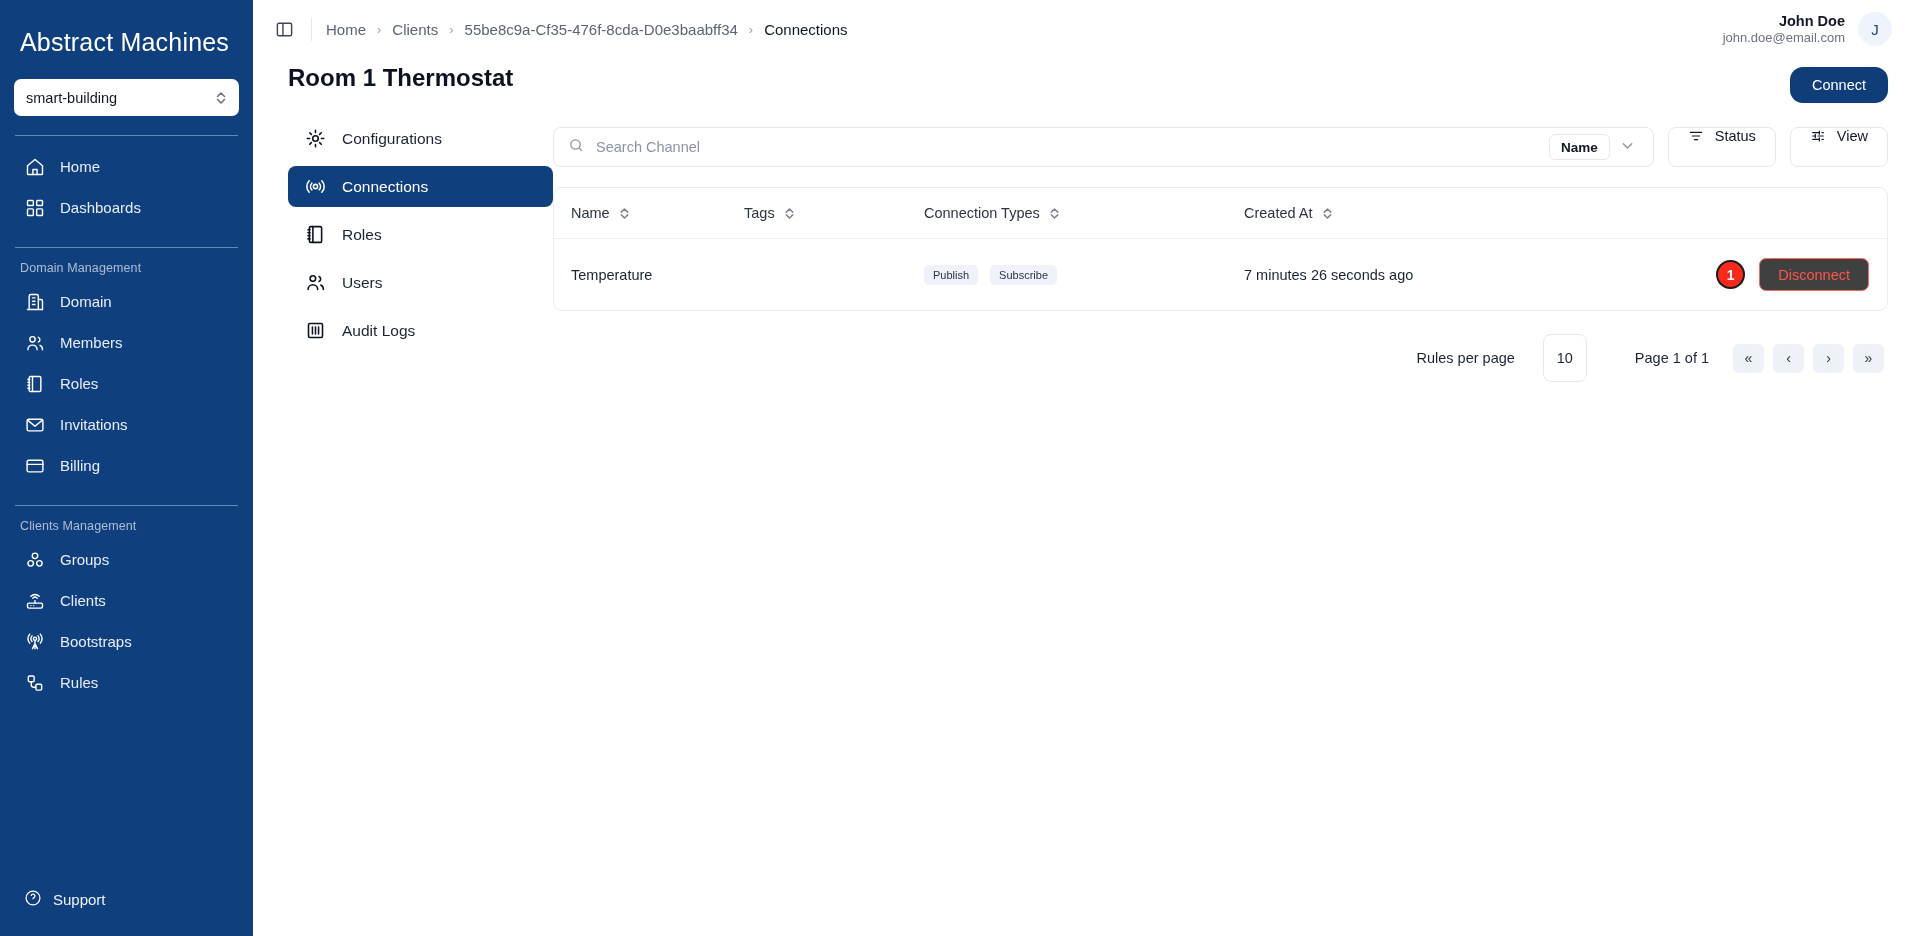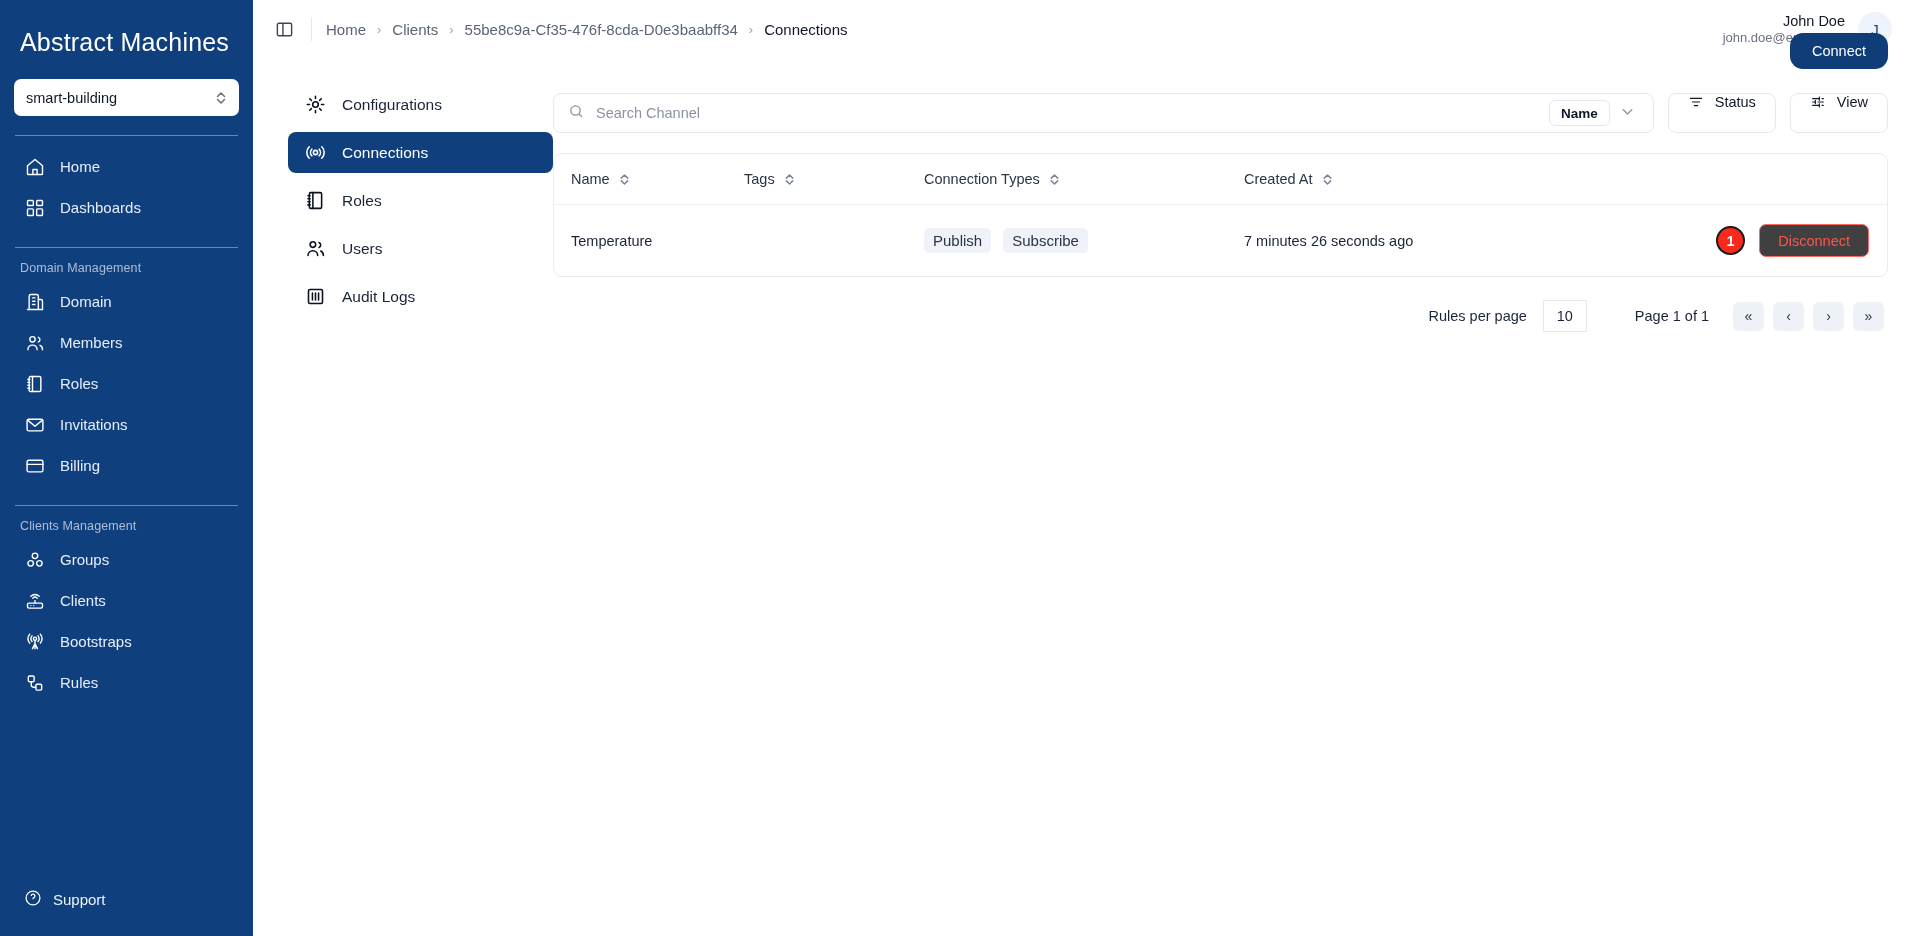--- a/index.html
+++ b/index.html
@@ -65,21 +65,21 @@
   .topbar-left { display: flex; align-items: center; gap: 14px; }
   .panel-toggle { width: 26px; height: 26px; display:flex; align-items:center; justify-content:center; cursor:pointer; }
   .panel-toggle svg { width: 19px; height: 19px; stroke: #3f4454; fill: none; stroke-width: 1.8; }
   .vrule { width: 1px; height: 24px; background: #e3e8ef; }
   .crumbs { display: flex; align-items: center; gap: 11px; font-size: 15px; }
   .crumbs a { color: #5b6475; text-decoration: none; cursor: pointer; }
   .crumbs .sep { color: #9aa3b2; font-size: 13px; }
   .crumbs .cur { color: #0f172a; }
   .user { display: flex; align-items: center; gap: 13px; }
   .user-text { text-align: right; line-height: 1.25; }
-  .user-name { font-size: 14.5px; font-weight: normal; color: #111827; }
+  .user-name { font-size: 14.5px; font-weight: bold; color: #111827; }
   .user-mail { font-size: 13px; color: #6b7280; }
   .avatar {
     width: 34px; height: 34px; border-radius: 50%;
     background: #eff3fb; color: #1c3f7c;
     display: flex; align-items: center; justify-content: center;
     font-size: 15px; cursor: pointer;
   }
 
   .page-title { font-size: 24px; font-weight: bold; color: #0b1220; padding: 6px 0 0 35px; }
 
@@ -142,42 +142,42 @@
   .th-inner { display: flex; align-items: center; gap: 9px; }
   .sort { display: inline-flex; flex-direction: column; line-height: .62; color: #7b8394; font-size: 10px; cursor: pointer; }
   tbody td { padding: 19px 0; font-size: 14.5px; color: #1b2436; vertical-align: middle; }
   .col-name { width: 190px; padding-left: 17px !important; }
   .col-tags { width: 180px; }
   .col-types { width: 320px; }
   .col-created { width: 300px; }
   .col-actions { text-align: right; padding-right: 18px !important; }
   .chip {
     display: inline-block; background: #eff2f8; color: #2b3445;
-    font-size: 15px; border-radius: 5px; padding: 4px 9px; margin-right: 8px;
+    font-size: 11px; border-radius: 5px; padding: 4px 9px; margin-right: 8px;
   }
   .actions-wrap { display: flex; align-items: center; justify-content: flex-end; gap: 14px; }
   .marker {
     width: 29px; height: 29px; border-radius: 50%;
     background: #f92a1c; border: 2px solid #1b1b1b; color: #ffffff;
     display: flex; align-items: center; justify-content: center;
     font-size: 14px; font-weight: bold;
   }
   .btn-danger {
     height: 33px; padding: 0 18px; border-radius: 7px;
     border: 1px solid #fb6b61; background: #404040; color: #f9574b;
     font-size: 14.5px; cursor: pointer; font-family: inherit;
   }
 
   .pagination {
     display: flex; align-items: center; justify-content: flex-end; gap: 16px;
     padding: 23px 4px 0 0; font-size: 14.5px; color: #1b2436;
   }
   .rows-box {
-    border: 1px solid #e4e8ef; border-radius: 0; height: 32px; min-width: 44px;
-    display: flex; align-items: center; justify-content: center; cursor: pointer;
+    border: 1px solid #e4e8ef; border-radius: 8px; height: 48px; min-width: 44px;
+    display: flex; align-items: center; justify-content: center; cursor: pointer; margin-left: 12px;
   }
   .pg-label { margin-left: 32px; margin-right: 8px; }
   .pg-btns { display: flex; gap: 9px; }
   .pg-btn {
     width: 31px; height: 29px; border-radius: 6px; background: #eef1f6;
     border: none; color: #2b3445; font-size: 14px; cursor: pointer;
     display: flex; align-items: center; justify-content: center; font-family: inherit;
   }
 </style>
 </head>
@@ -357,20 +357,21 @@
       </div>
       <div class="user">
         <div class="user-text">
           <div class="user-name">John Doe</div>
           <div class="user-mail">john.doe@email.com</div>
         </div>
         <div class="avatar">J</div>
       </div>
     </div>
 
+    <h1 class="page-title">Room 1 Thermostat</h1>
 
     <div class="content">
 
       <nav class="subnav">
         <div class="subnav-item">
           <span class="ico">
             <svg viewBox="0 0 24 24">
                 <circle cx="12" cy="12" r="3.2"></circle>
                 <path d="M12 2.6v2.6M12 18.8v2.6M21.4 12h-2.6M5.2 12H2.6M18.6 5.4l-1.9 1.9M7.3 16.7l-1.9 1.9M18.6 18.6l-1.9-1.9M7.3 7.3 5.4 5.4"></path>
               </svg>

